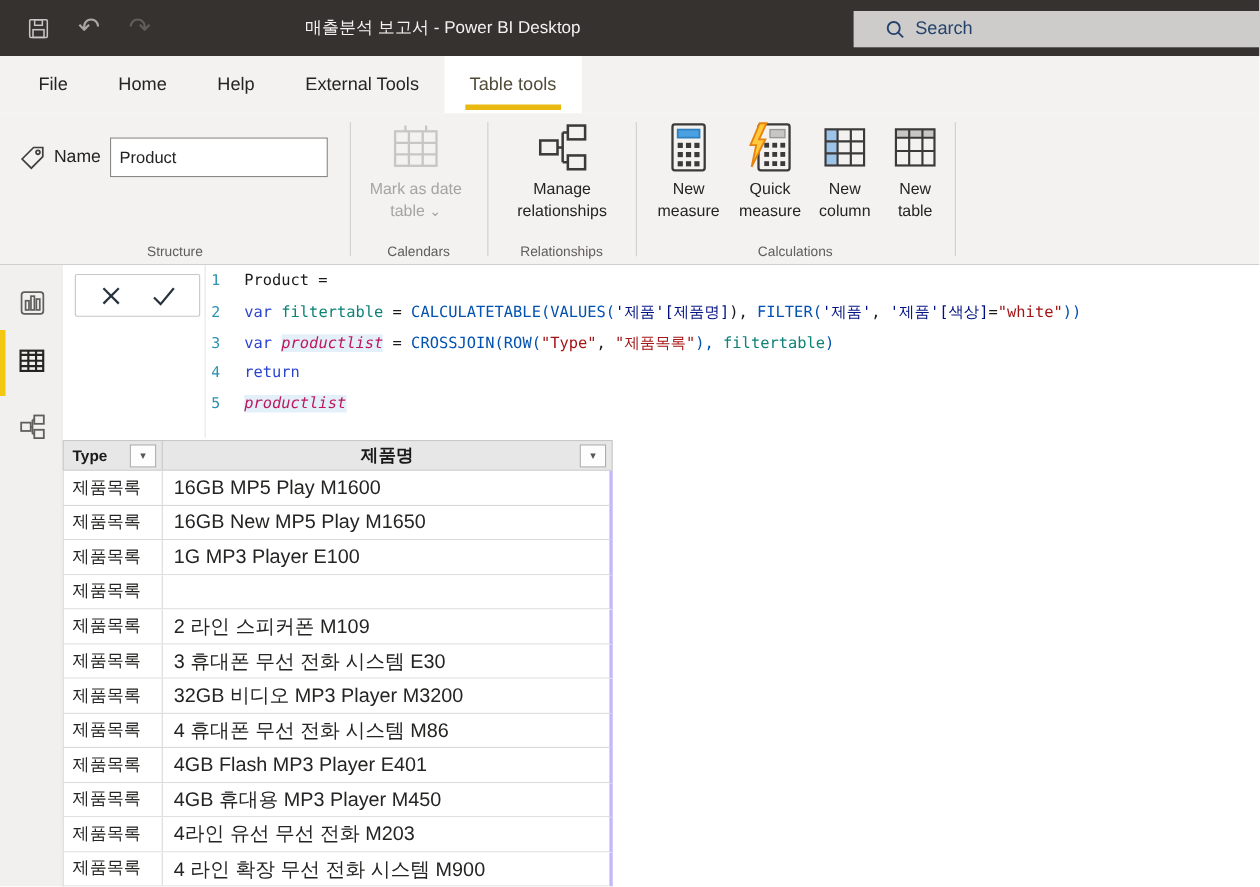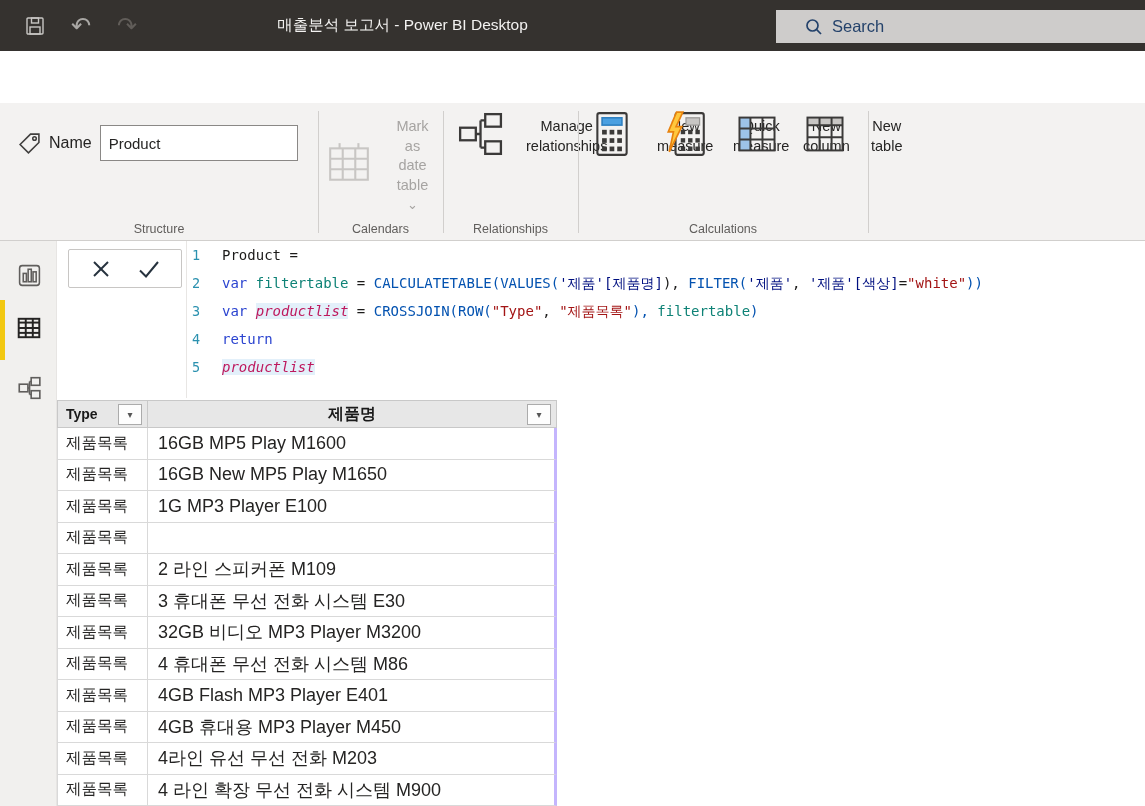--- a/index.html
+++ b/index.html
@@ -23,21 +23,21 @@
   .tab.active { background:#ffffff; color:#4f4b38; font-weight:400; }
   .tab-underline { position:absolute; left:19px; right:19px; bottom:3px; height:5px; background:#e9b912; }
 
   
   .ribbon { position:absolute; left:0; top:103px; width:1145px; height:138px; background:#f3f2f1; border-bottom:1px solid #d1cfcd; }
   .vdiv { position:absolute; top:8px; height:122px; width:1px; background:#d1cfcd; }
   .group-label { position:absolute; bottom:4px; font-size:12.5px; color:#605e5c; text-align:center; }
   .name-row { position:absolute; left:18px; top:22px; display:flex; align-items:center; }
   .name-label { font-size:16px; color:#252423; margin-left:8px; }
   .name-input { margin-left:8px; width:198px; height:36px; border:1px solid #8a8886; background:#fff; font-size:15px; padding:0 8px; font-family:"Liberation Sans",sans-serif; color:#252423; }
-  .rb-btn { position:absolute; top:8px; display:flex; flex-direction:row; align-items:center; cursor:pointer;gap:23px; }
+  .rb-btn { position:absolute; top:8px; display:flex; flex-direction:column; align-items:center; cursor:pointer; }
   .rb-btn .lbl { margin-top:6px; font-size:14.5px; color:#252423; text-align:center; line-height:1.35; }
   .rb-btn.disabled .lbl { color:#a6a4a2; cursor:default; }
   .chev { font-size:13px; }
 
   
   .viewbar { position:absolute; left:0; top:241px; width:57px; bottom:0; background:#f1f0ee; border-right:1px solid #e7e5e3; }
   .view-item { position:absolute; left:16px; width:26px; height:26px; cursor:pointer; display:flex; align-items:center; justify-content:center; }
   .sel-bar { position:absolute; left:0; top:59px; width:5px; height:60px; background:#f2c811; }
 
   
@@ -90,20 +90,38 @@
       <span class="mag">
         <svg width="20" height="20" viewBox="0 0 20 20" fill="none" stroke="#24426b" stroke-width="1.7">
           <circle cx="8.5" cy="8.5" r="5.5"></circle>
             <line x1="12.7" y1="12.7" x2="17" y2="17"></line>
         </svg>
       </span>
       <span class="stext">Search</span>
     </div>
   </div>
 
+  <div class="tabrow">
+      <div class="tab">
+        <span>File</span>
+      </div>
+      <div class="tab">
+        <span>Home</span>
+      </div>
+      <div class="tab">
+        <span>Help</span>
+      </div>
+      <div class="tab">
+        <span>External Tools</span>
+      </div>
+      <div class="tab active">
+        <span>Table tools</span>
+        <div class="tab-underline"></div>
+      </div>
+    </div>
 
   <div class="ribbon">
 
     <div class="name-row">
       <span style="display:flex;">
         <svg width="23" height="23" viewBox="0 0 22 22" fill="none" stroke="#403f3e" stroke-width="1.5">
           <path d="M2 12 L12 2 L20 2 L20 10 L10 20 Z"></path>
             <circle cx="15.8" cy="6.2" r="1.7"></circle>
         </svg>
       </span>

